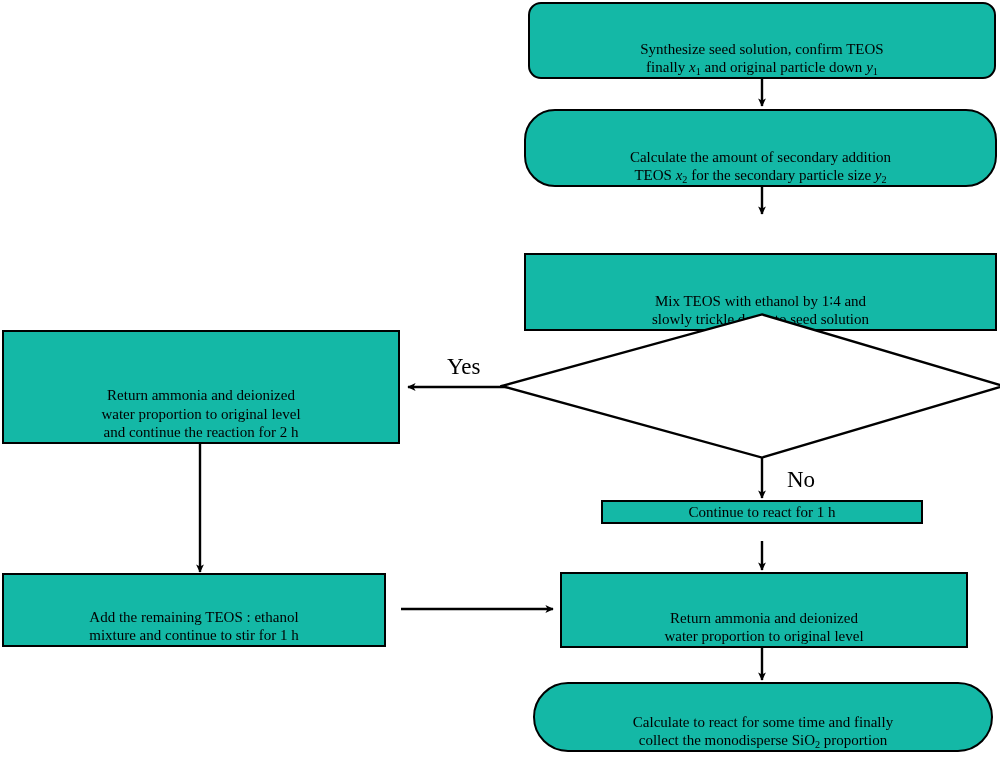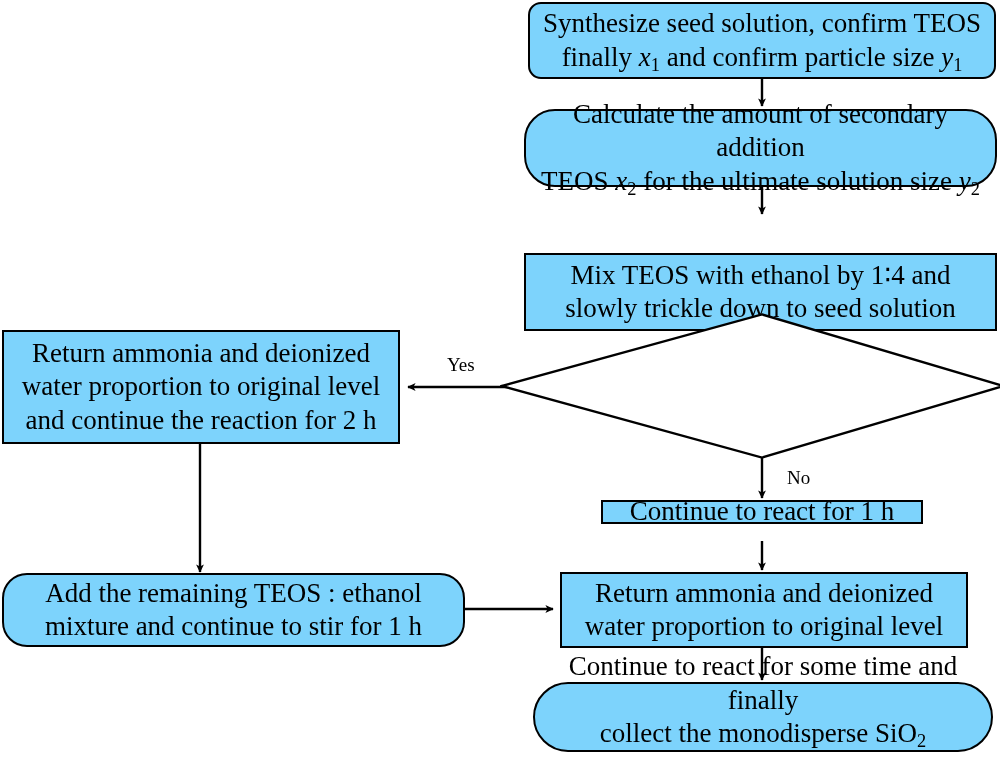--- a/index.html
+++ b/index.html
@@ -23,27 +23,27 @@
     left: 0;
     top: 0;
     width: 1000px;
     height: 757px;
     pointer-events: none;
   }
   .node {
     position: absolute;
     box-sizing: border-box;
     border: 2.4px solid #000000;
-    background: #7dd3fc;
+    background: #14b8a6;
     display: flex;
-    align-items: center;
+    align-items: flex-end;
     justify-content: center;
     text-align: center;
     line-height: 1.24;
-    font-size: 27px;
+    font-size: 15px;
   }
   .node .txt {
     padding: 0 8px;
     display: block;
     white-space: pre-line;
   }
   .terminator {
     border-radius: 13px;
   }
   .terminator-end {
@@ -69,21 +69,21 @@
     display: block;
   }
   .decision svg {
     position: absolute;
     left: 0;
     top: 0;
     z-index: 1;
   }
   .edge-label {
     position: absolute;
-    font-size: 19px;
+    font-size: 23px;
     line-height: 1;
     white-space: nowrap;
   }
   .var {
     font-style: italic;
   }
   sub {
     font-size: 0.68em;
     font-style: normal;
     vertical-align: -0.25em;
@@ -108,59 +108,59 @@
       <line x1="762" y1="387" x2="408" y2="387"></line>
       <line x1="762" y1="458" x2="762" y2="498"></line>
       <line x1="762" y1="541" x2="762" y2="570"></line>
       <line x1="762" y1="648" x2="762" y2="680"></line>
       <line x1="200" y1="444" x2="200" y2="572"></line>
       <line x1="401" y1="609" x2="553" y2="609"></line>
     </g>
   </svg>
 
   <div class="node terminator" style="left:528px; top:2px; width:468px; height:77px;">
-    <span class="txt"><span>Synthesize seed solution, confirm TEOS</span><br><span>finally </span><span class="var">x</span><sub>1</sub><span> and confirm particle size </span><span class="var">y</span><sub>1</sub></span>
+    <span class="txt"><span>Synthesize seed solution, confirm TEOS</span><br><span>finally </span><span class="var">x</span><sub>1</sub><span> and original particle down </span><span class="var">y</span><sub>1</sub></span>
   </div>
 
   <div class="node process" style="left:524px; top:109px; width:473px; height:78px;border-radius:31px;">
-    <span class="txt"><span>Calculate the amount of secondary addition</span><br><span>TEOS </span><span class="var">x</span><sub>2</sub><span> for the ultimate solution size </span><span class="var">y</span><sub>2</sub></span>
+    <span class="txt"><span>Calculate the amount of secondary addition</span><br><span>TEOS </span><span class="var">x</span><sub>2</sub><span> for the secondary particle size </span><span class="var">y</span><sub>2</sub></span>
   </div>
 
   <div class="node process" style="left:524px; top:214px; width:473px; height:78px;margin-top:39px;">
     <span class="txt">Mix TEOS with ethanol by 1∶4 and
 slowly trickle down to seed solution</span>
   </div>
 
   <div class="decision" style="left:500px; top:313px; width:505px; height:146px;">
     <svg width="505" height="146" viewBox="0 0 505 146" xmlns="http://www.w3.org/2000/svg">
       <polygon points="262,1.4 503.6,73 262,144.6 1.4,73" fill="#ffffff" stroke="#000000" stroke-width="2.4"></polygon>
     </svg>
   </div>
 
   <div class="node process" style="left:2px; top:330px; width:398px; height:114px;">
     <span class="txt">Return ammonia and deionized
 water proportion to original level
 and continue the reaction for 2 h</span>
   </div>
 
-  <div class="node process" style="left:2px; top:573px; width:463px; height:74px;border-radius:25px;">
+  <div class="node process" style="left:2px; top:573px; width:384px; height:74px;">
     <span class="txt">Add the remaining TEOS : ethanol
 mixture and continue to stir for 1 h</span>
   </div>
 
   <div class="node process" style="left:601px; top:500px; width:322px; height:24px;">
     <span class="txt">Continue to react for 1 h</span>
   </div>
 
   <div class="node process" style="left:560px; top:572px; width:408px; height:76px;">
     <span class="txt">Return ammonia and deionized
 water proportion to original level</span>
   </div>
 
   <div class="node terminator-end" style="left:533px; top:682px; width:460px; height:70px;">
-    <span class="txt"><span>Continue to react for some time and finally</span><br><span>collect the monodisperse SiO</span><sub>2</sub><span> proportion</span></span>
+    <span class="txt"><span>Calculate to react for some time and finally</span><br><span>collect the monodisperse SiO</span><sub>2</sub><span> proportion</span></span>
   </div>
 
   <div class="edge-label" style="left:447px; top:355px;">Yes</div>
 
   <div class="edge-label" style="left:779px; top:468px;margin-left:8px;">No</div>
 
 </div>
 
 </body></html>

